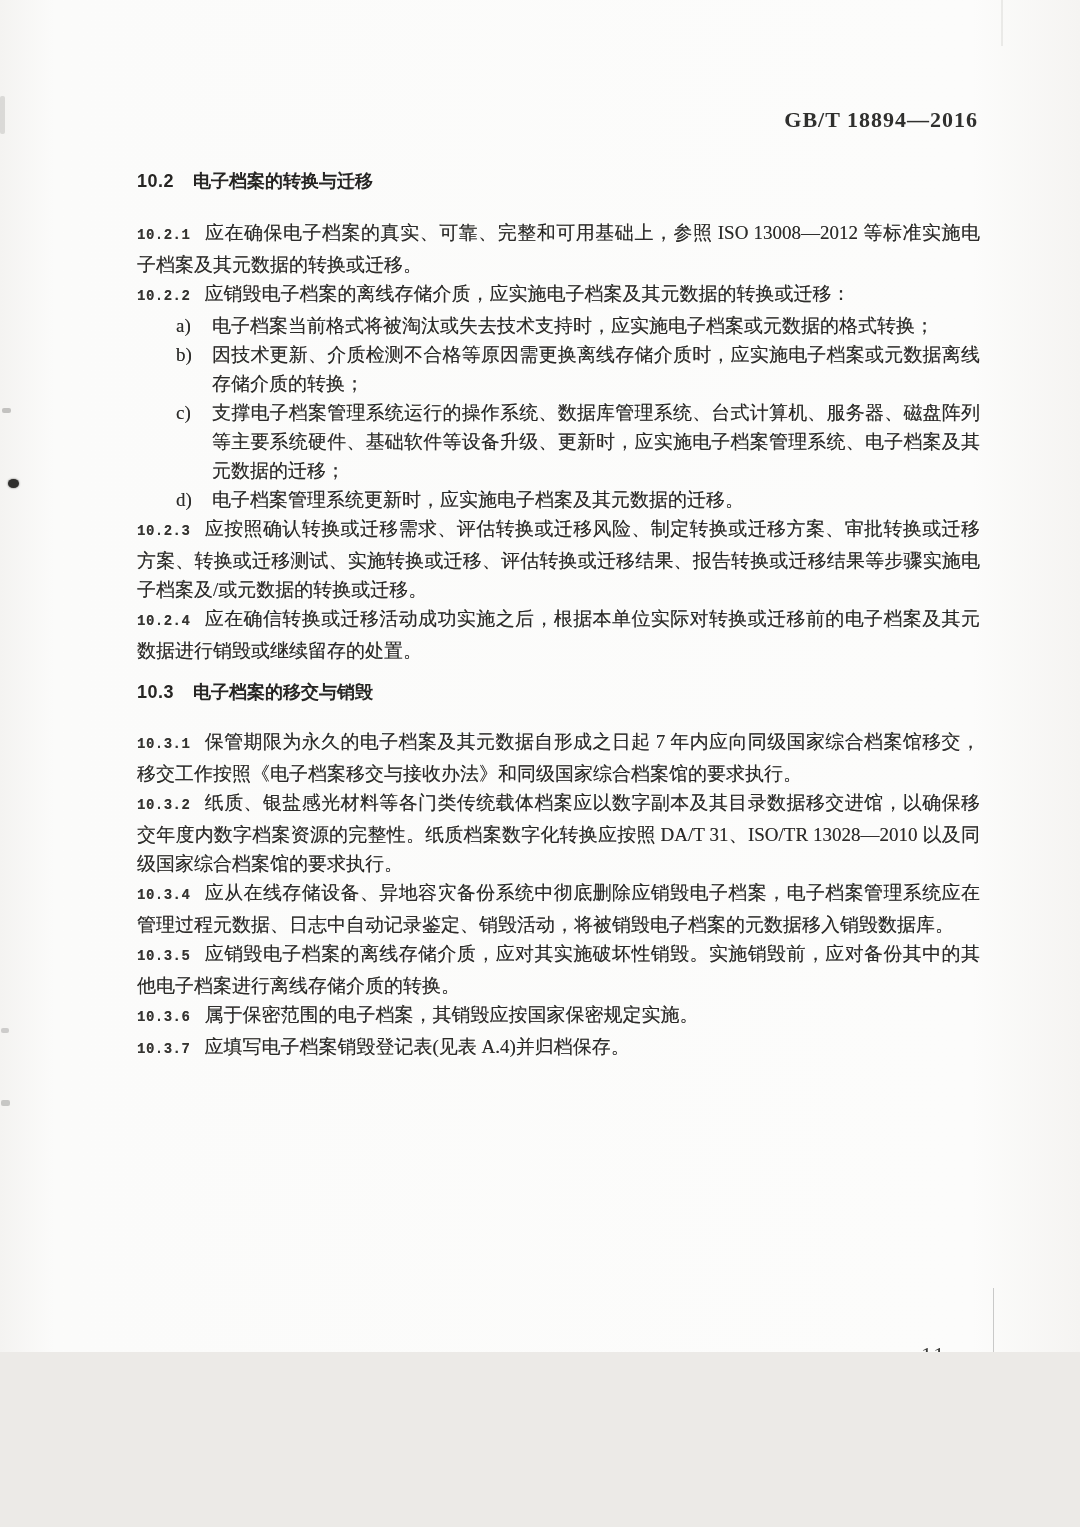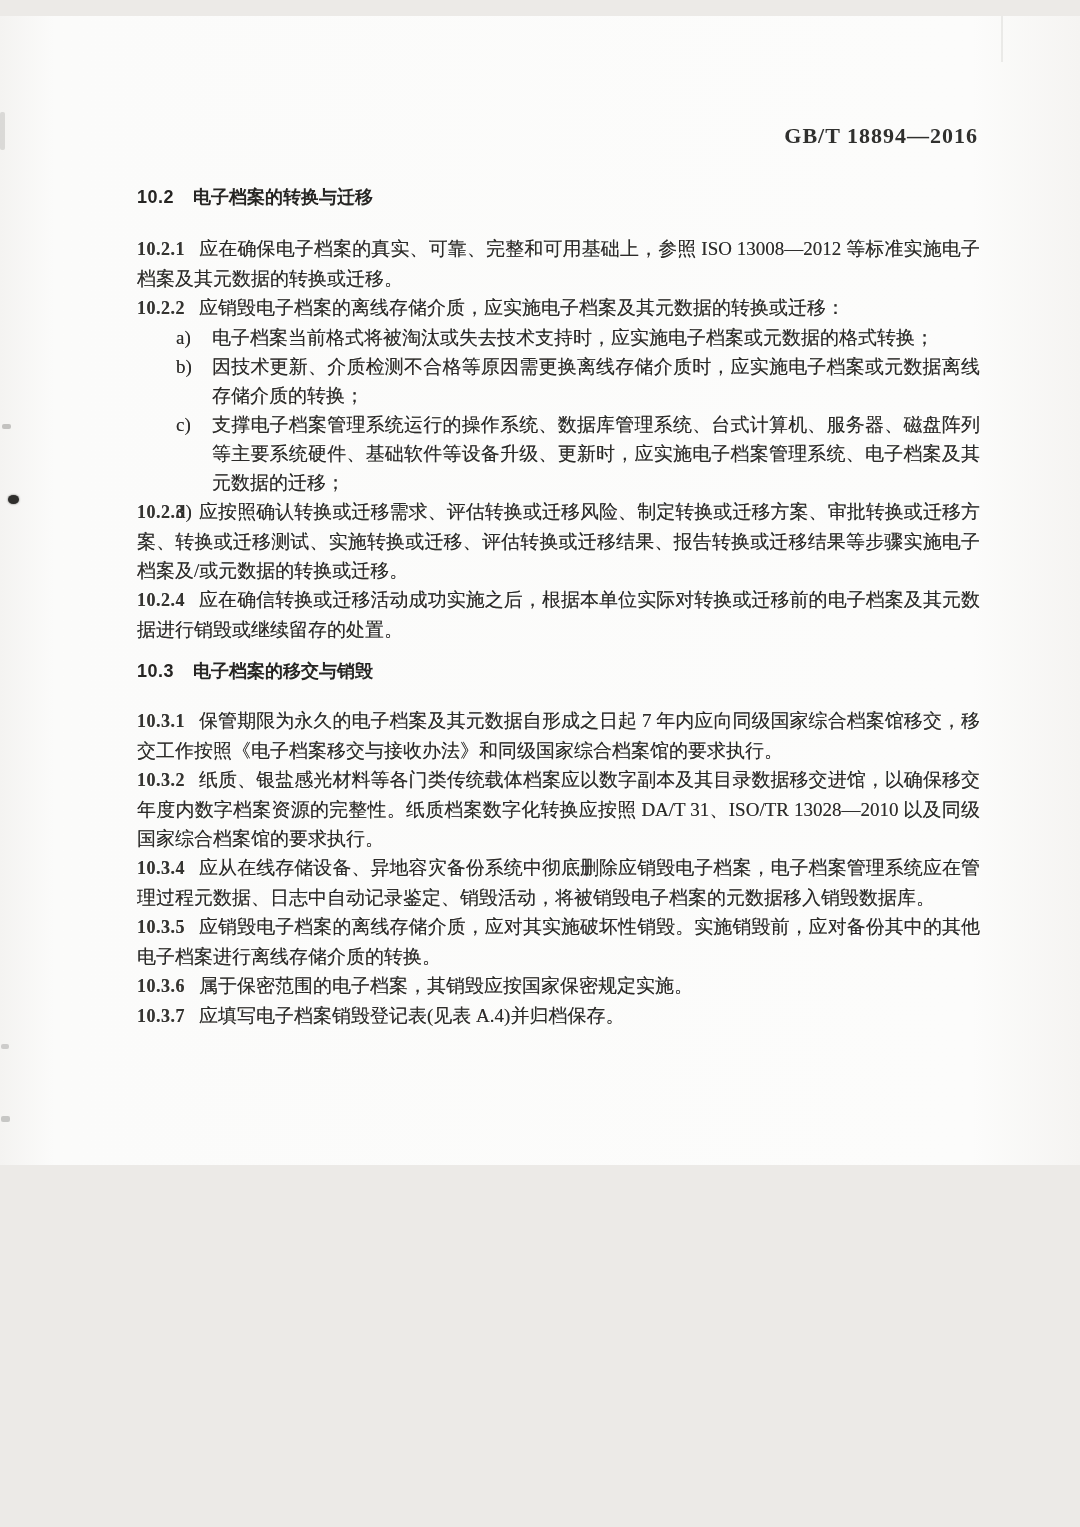--- a/index.html
+++ b/index.html
@@ -1,19 +1,19 @@
 <!DOCTYPE html>
 <html lang="zh"><head>
 <meta charset="utf-8">
 <style>
   html,body{margin:0;padding:0;background:#eceae7;}
   .page{
     position:relative;
-    width:1080px;height:1149px;
-    margin:16px auto;
+    width:1080px;height:1352px;
+    margin:0 auto;
     background:linear-gradient(90deg,#f4f3f1 0%,#fbfbfa 5%,#fcfcfb 90%,#f5f4f2 100%);
     overflow:hidden;
     color:#2c2b29;
     font-family:"Liberation Serif","DejaVu Serif",serif;
   }
   .running-header{
     position:absolute;
     top:107px;right:102px;
     font-size:22px;
     font-weight:700;
@@ -37,23 +37,23 @@
   .section-heading.second{margin-top:14px;margin-bottom:22px;}
   .section-heading .h-num{margin-right:19px;letter-spacing:0.5px;}
   .clause{
     margin:0;
     font-size:19px;
     line-height:29px;
     text-align:justify;
     text-shadow:0 0 0.4px rgba(44,43,41,0.55);
   }
   .c-num{
-    font-family:Liberation Serif, serif;
+    font-family:Liberation Mono, monospace;
     font-weight:600;
-    font-size:18px;
+    font-size:14px;
     letter-spacing:0.5px;
     margin-right:14px;
     color:#353431;
     white-space:nowrap;
   }
   .list-item{
     position:relative;
     margin:0;
     padding-left:75px;
     font-size:19px;
@@ -100,21 +100,21 @@
     <p class="clause"><span class="c-num">10.2.1</span><span class="c-text">应在确保电子档案的真实、可靠、完整和可用基础上，参照 ISO 13008—2012 等标准实施电子档案及其元数据的转换或迁移。</span></p>
 
     <p class="clause"><span class="c-num">10.2.2</span><span class="c-text">应销毁电子档案的离线存储介质，应实施电子档案及其元数据的转换或迁移：</span></p>
 
     <div class="list-item"><span class="li-marker">a)</span><span class="li-text">电子档案当前格式将被淘汰或失去技术支持时，应实施电子档案或元数据的格式转换；</span></div>
 
     <div class="list-item"><span class="li-marker">b)</span><span class="li-text">因技术更新、介质检测不合格等原因需更换离线存储介质时，应实施电子档案或元数据离线存储介质的转换；</span></div>
 
     <div class="list-item"><span class="li-marker">c)</span><span class="li-text">支撑电子档案管理系统运行的操作系统、数据库管理系统、台式计算机、服务器、磁盘阵列等主要系统硬件、基础软件等设备升级、更新时，应实施电子档案管理系统、电子档案及其元数据的迁移；</span></div>
 
-    <div class="list-item"><span class="li-marker">d)</span></div>
+    <div class="list-item"><span class="li-marker">d)</span><span class="li-text">电子档案管理系统更新时，应实施电子档案及其元数据的迁移。</span></div>
 
     <p class="clause"><span class="c-num">10.2.3</span><span class="c-text">应按照确认转换或迁移需求、评估转换或迁移风险、制定转换或迁移方案、审批转换或迁移方案、转换或迁移测试、实施转换或迁移、评估转换或迁移结果、报告转换或迁移结果等步骤实施电子档案及/或元数据的转换或迁移。</span></p>
 
     <p class="clause"><span class="c-num">10.2.4</span><span class="c-text">应在确信转换或迁移活动成功实施之后，根据本单位实际对转换或迁移前的电子档案及其元数据进行销毁或继续留存的处置。</span></p>
 
 
 
     <h2 class="section-heading second"><span class="h-num">10.3</span><span class="h-title">电子档案的移交与销毁</span></h2>
 
     <p class="clause"><span class="c-num">10.3.1</span><span class="c-text">保管期限为永久的电子档案及其元数据自形成之日起 7 年内应向同级国家综合档案馆移交，移交工作按照《电子档案移交与接收办法》和同级国家综合档案馆的要求执行。</span></p>

